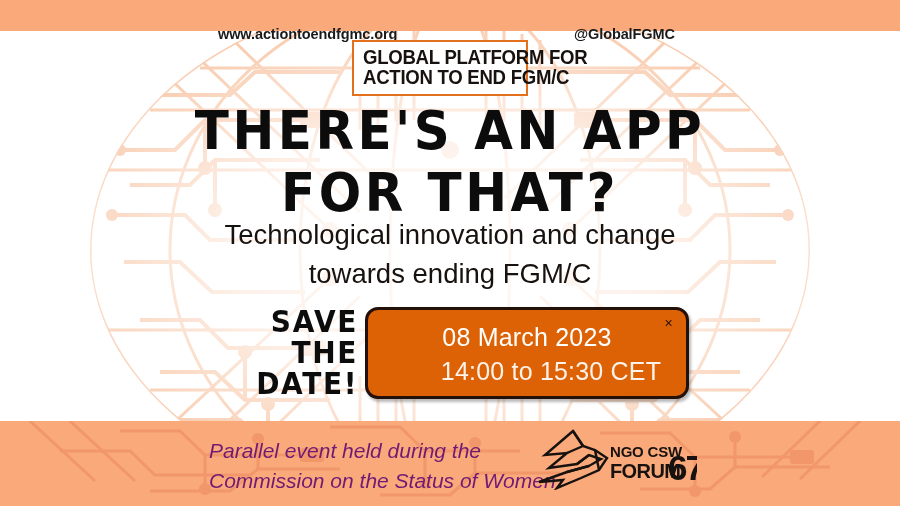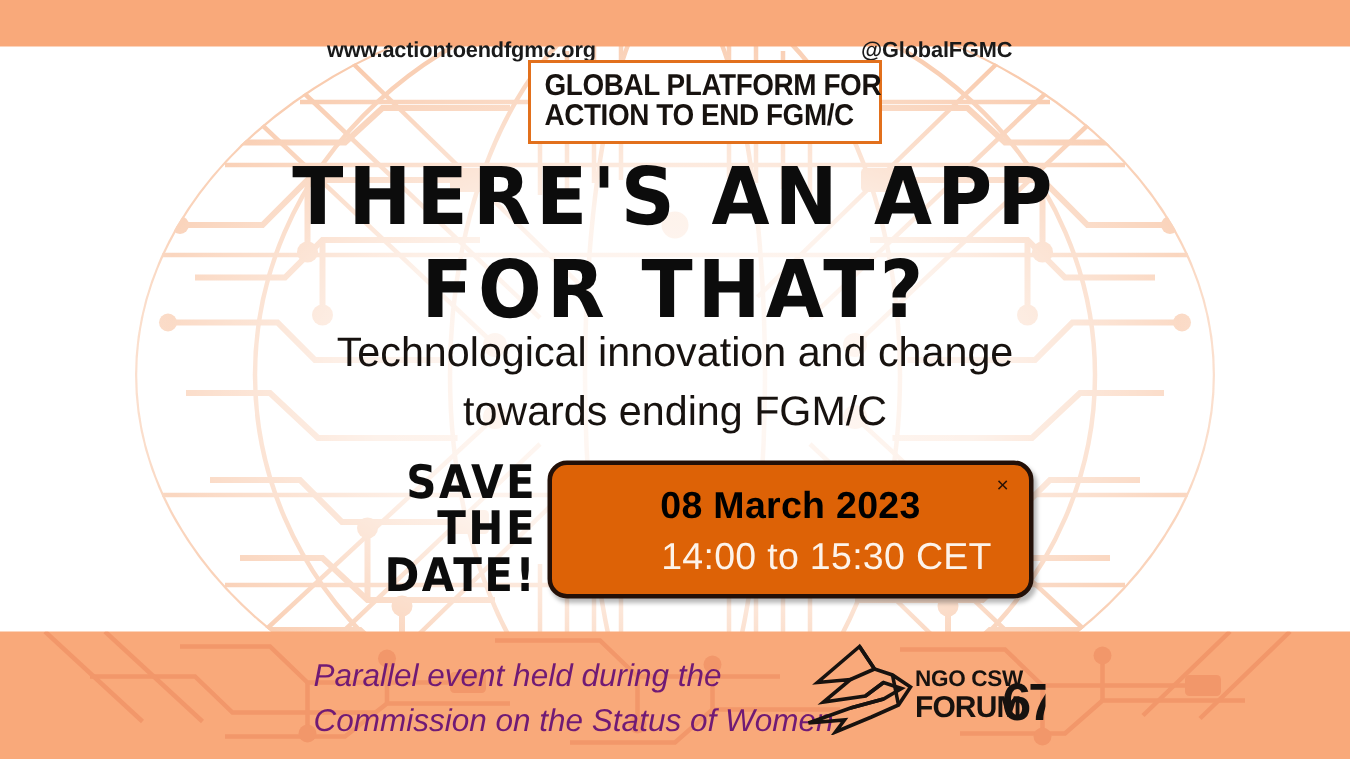--- a/index.html
+++ b/index.html
@@ -52,21 +52,21 @@
     margin-top: 20px;
   }
   #site-url { left: 218px; }
   #social-handle { left: 574px; text-align: center; }
 
   
   #platform-badge {
     position: absolute;
     left: 352px;
     top: 40px;
-    width: 236px;
+    width: 176px;
     box-sizing: border-box;
     border: 2.5px solid #e2701c;
     background: #ffffff;
     padding: 5px 9px 6px 9px;
     z-index: 6;
   }
   #platform-badge .badge-line {
     font-family: "Liberation Sans Narrow", "Liberation Sans", sans-serif;
     font-weight: bold;
     font-size: 20px;
@@ -147,22 +147,22 @@
     border-radius: 13px;
     box-shadow: 2px 3px 3px rgba(0,0,0,0.28);
     z-index: 7;
   }
   #date-line-1 {
     position: absolute;
     left: 0; right: 0;
     top: 13px;
     text-align: center;
     font-size: 25px;
-    font-weight: bold;
-    color: #000000;
+    font-weight: normal;
+    color: #ffffff;
     letter-spacing: 0.2px;
   }
   #date-line-2 {
     position: absolute;
     left: 0; right: 0;
     top: 47px;
     text-align: center;
     font-size: 25px;
     color: #fdf3ea;
     letter-spacing: 0.2px;

